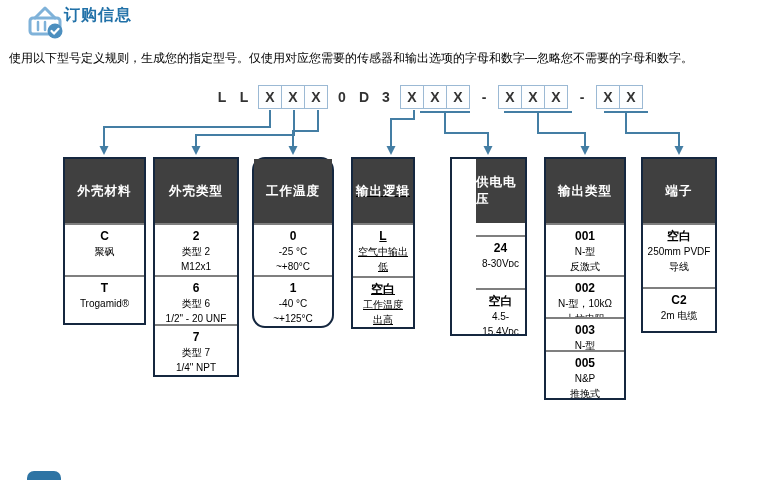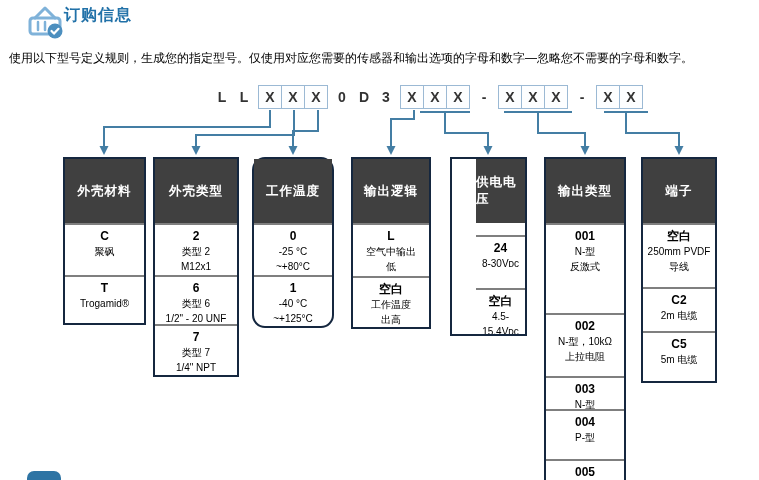--- a/index.html
+++ b/index.html
@@ -138,21 +138,21 @@
           <div class="code">0</div>
           <div class="desc">-25 °C</div>
           <div class="desc">~+80°C</div>
         </div>
         <div class="cell" style="height: 51px;">
           <div class="code">1</div>
           <div class="desc">-40 °C</div>
           <div class="desc">~+125°C</div>
         </div>
       </div>
-      <div class="col" style="left: 351px; width: 80px;">
+      <div class="col" style="left: 351px; width: 64px; text-decoration: underline;">
         <div class="col-header">输出逻辑</div>
         <div class="cell" style="height: 53px;">
           <div class="code">L</div>
           <div class="desc">空气中输出</div>
           <div class="desc">低</div>
         </div>
         <div class="cell" style="height: 51px;">
           <div class="code">空白</div>
           <div class="desc">工作温度</div>
           <div class="desc">出高</div>
@@ -169,52 +169,44 @@
           <div class="desc">4.5-15.4Vᴅᴄ</div>
         </div>
       </div>
       <div class="col" style="left: 544px; width: 82px;">
         <div class="col-header">输出类型</div>
         <div class="cell" style="height: 52px;">
           <div class="code">001</div>
           <div class="desc">N-型</div>
           <div class="desc">反激式</div>
         </div>
-        <div class="cell" style="height: 63px; margin-top: 38px;">
+        <div class="cell" style="height: 42px;">
           <div class="code">002</div>
           <div class="desc">N-型，10kΩ</div>
           <div class="desc">上拉电阻</div>
         </div>
         <div class="cell" style="height: 33px;">
           <div class="code">003</div>
           <div class="desc">N-型</div>
-        </div>
-        <div class="cell" style="height: 50px;">
-          <div class="code">004</div>
-          <div class="desc">P-型</div>
         </div>
         <div class="cell" style="height: 48px;">
           <div class="code">005</div>
           <div class="desc">N&amp;P</div>
           <div class="desc">推挽式</div>
         </div>
       </div>
       <div class="col" style="left: 641px; width: 76px;">
         <div class="col-header">端子</div>
         <div class="cell" style="height: 64px;">
           <div class="code">空白</div>
           <div class="desc">250mm PVDF</div>
           <div class="desc">导线</div>
         </div>
         <div class="cell" style="height: 44px;">
           <div class="code">C2</div>
           <div class="desc">2m 电缆</div>
         </div>
-        <div class="cell" style="height: 50px;">
-          <div class="code">C5</div>
-          <div class="desc">5m 电缆</div>
-        </div>
       </div>
     </div>
 
   <div class="footer-logo"></div>
 
 </div>
 
 </body></html>

